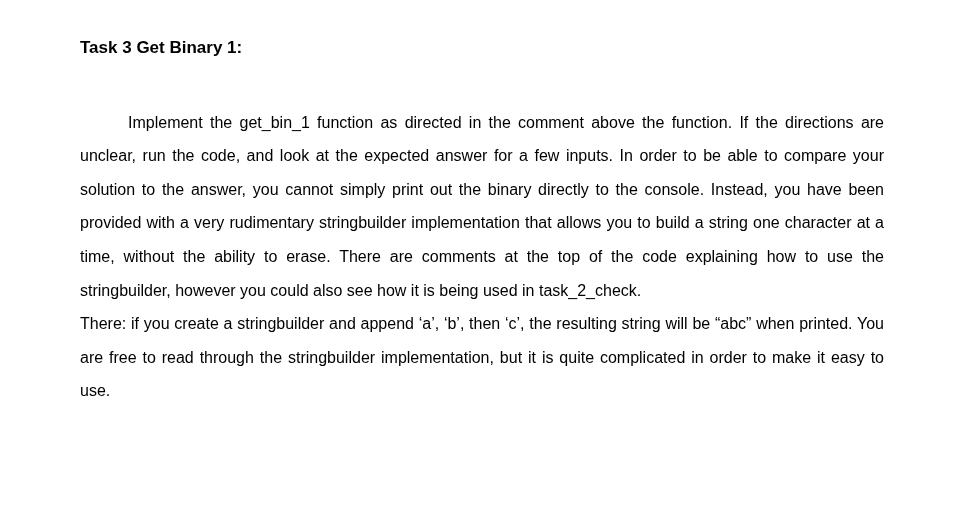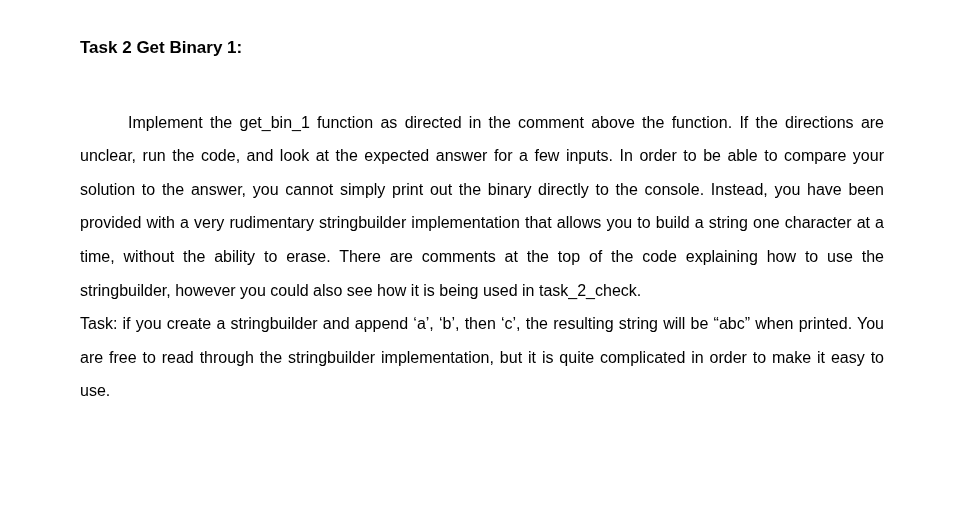--- a/index.html
+++ b/index.html
@@ -29,21 +29,21 @@
     .justify {
       text-align: justify;
     }
     .bold {
       font-weight: normal;
     }
   </style>
 </head>
 <body>
 
-<div class="title">Task 2 Get Binary 1:</div>
+<div class="title">Task 3 Get Binary 1:</div>
 
 <p class="para1 justify">
   <span>Implement the </span><span class="bold">get_bin_1</span><span> function as directed in the comment above the function. If the directions are unclear, run the code, and look at the expected answer for a few inputs. In order to be able to compare your solution to the answer, you cannot simply print out the binary directly to the console. Instead, you have been provided with a very rudimentary stringbuilder implementation that allows you to build a string one character at a time, without the ability to erase. There are comments at the top of the code explaining how to use the stringbuilder, however you could also see how it is being used in </span><span class="bold">task_2_check</span><span>.</span>
 </p>
 
 <p class="justify">
-  <span class="bold">Task:</span><span> if you create a stringbuilder and append ‘a’, ‘b’, then ‘c’, the resulting string will be “abc” when printed. You are free to read through the stringbuilder implementation, but it is quite complicated in order to make it easy to use.</span>
+  <span class="bold">There:</span><span> if you create a stringbuilder and append ‘a’, ‘b’, then ‘c’, the resulting string will be “abc” when printed. You are free to read through the stringbuilder implementation, but it is quite complicated in order to make it easy to use.</span>
 </p>
 
 </body></html>

